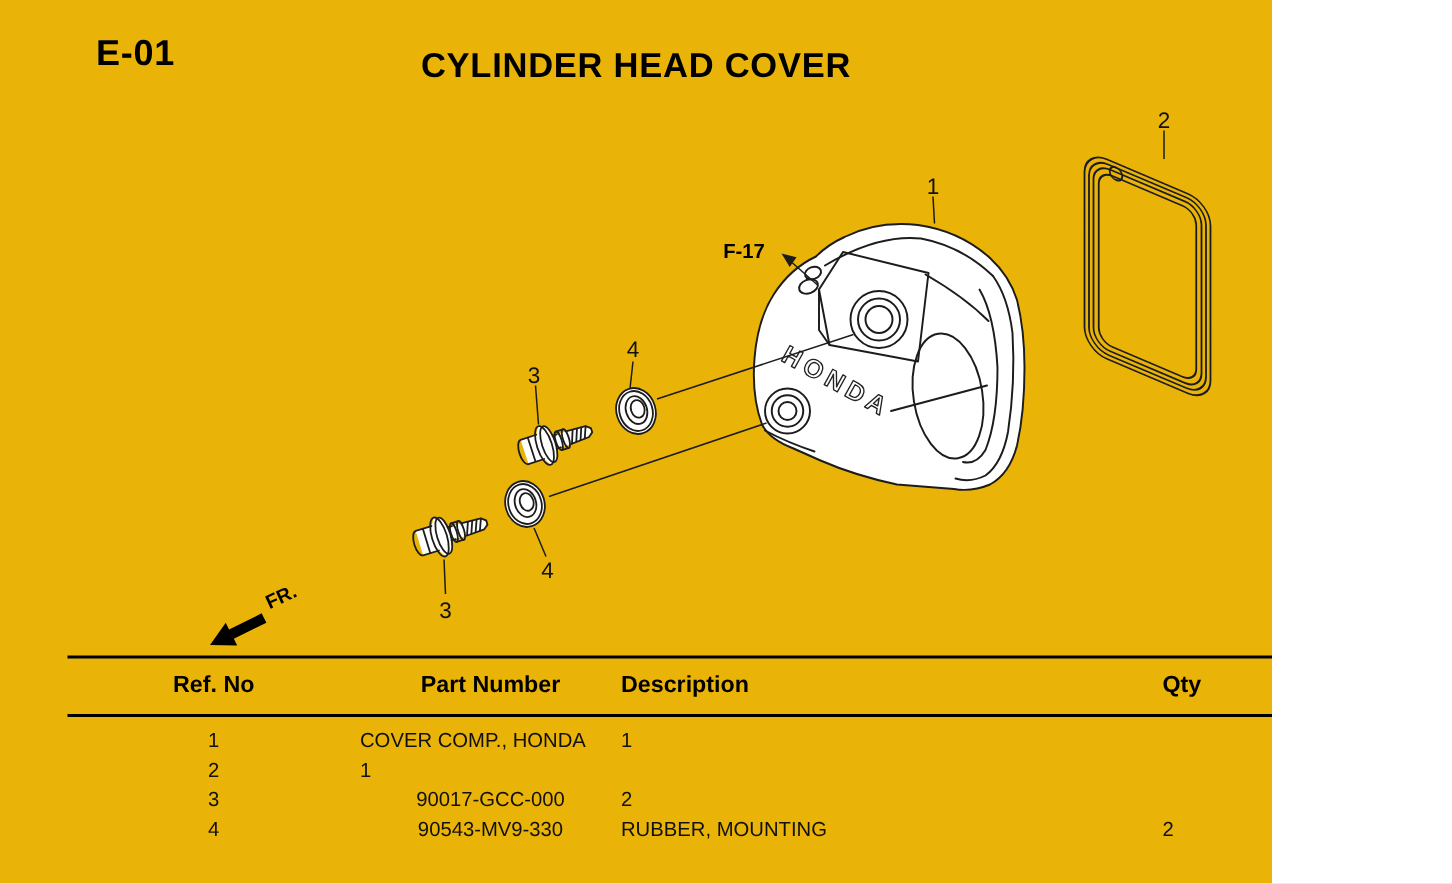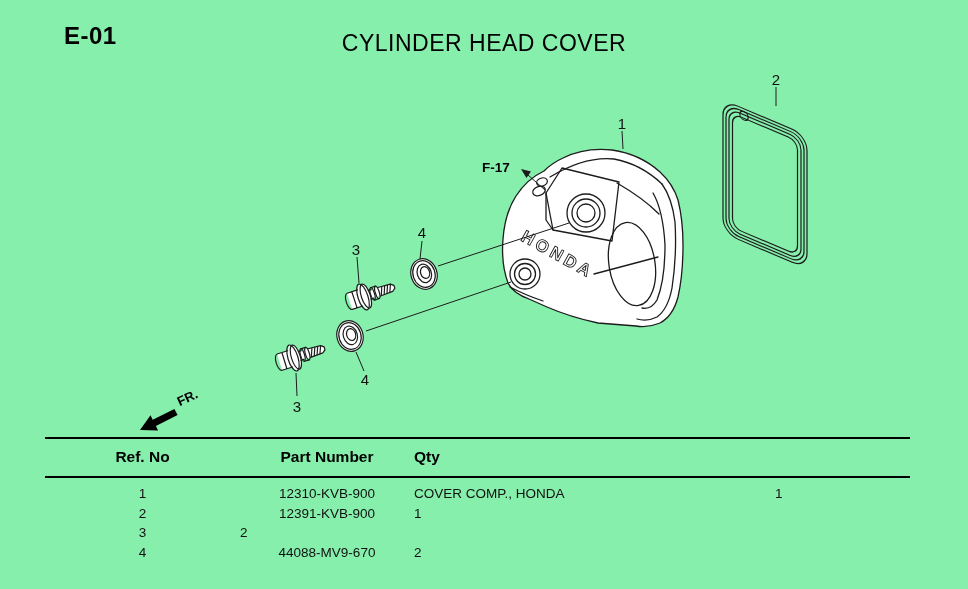--- a/index.html
+++ b/index.html
@@ -1,31 +1,31 @@
 <!DOCTYPE html>
 <html><head>
 <meta charset="utf-8">
 <style>
   html,body{margin:0;padding:0;background:#fff;}
   .page{
     position:relative;
-    width:968px;height:589px;
-    background:#86efac;
+    width:848px;height:589px;
+    background:#eab308;
     font-family:"Liberation Sans", sans-serif;
     color:#111;
     overflow:hidden;
   }
   .page-code{
     position:absolute;left:64px;top:22px;
     font-size:24px;font-weight:bold;letter-spacing:0.5px;color:#000;
   }
   .page-title{
     position:absolute;left:0;top:30px;width:100%;
     text-align:center;
-    font-size:23px;font-weight:normal;letter-spacing:0.5px;color:#000;
+    font-size:23px;font-weight:bold;letter-spacing:0.5px;color:#000;
   }
   svg.diagram{position:absolute;left:0;top:0;font-family:"Liberation Sans", sans-serif;}
   svg .callout{font-size:15px;fill:#111;}
   svg .refbold{font-size:13.5px;font-weight:bold;fill:#000;}
   svg .frlabel{font-size:13px;font-weight:bold;fill:#000;}
   svg .brand{font-size:17px;font-weight:bold;letter-spacing:3.5px;fill:#fff;stroke:#222;stroke-width:0.9px;}
   .rule{position:absolute;left:45px;width:865px;background:#000;}
   .rule-top{top:437px;height:2px;}
   .rule-mid{top:476px;height:1.5px;}
   .ptable{position:absolute;left:45px;width:865px;}
@@ -177,41 +177,42 @@
       <polygon fill="#000" points="174.4,408.9 152.7,419.7 150.5,415.2 140,430 158.1,430.4 155.9,425.9 177.6,415.1"></polygon>
       <text class="frlabel" x="0" y="0" transform="translate(175,415) rotate(-25)" dx="8" dy="-6">FR.</text>
     </g>
   </svg>
 
   <div class="rule rule-top"></div>
 
   <div class="ptable trow thead">
     <div class="c-ref">Ref. No</div>
     <div class="c-part">Part Number</div>
+    <div class="c-desc">Description</div>
     <div class="c-qty">Qty</div>
   </div>
 
   <div class="rule rule-mid"></div>
 
   <div class="ptable tbody">
     <div class="trow">
       <div class="c-ref">1</div>
-      <div class="c-part">12310-KVB-900</div>
       <div class="c-desc">COVER COMP., HONDA</div>
       <div class="c-qty">1</div>
     </div>
     <div class="trow">
       <div class="c-ref">2</div>
-      <div class="c-part">12391-KVB-900</div>
       <div class="c-qty">1</div>
     </div>
     <div class="trow">
       <div class="c-ref">3</div>
+      <div class="c-part">90017-GCC-000</div>
       <div class="c-qty">2</div>
     </div>
     <div class="trow">
       <div class="c-ref">4</div>
-      <div class="c-part">44088-MV9-670</div>
+      <div class="c-part">90543-MV9-330</div>
+      <div class="c-desc">RUBBER, MOUNTING</div>
       <div class="c-qty">2</div>
     </div>
   </div>
 
 </div>
 
 </body></html>

